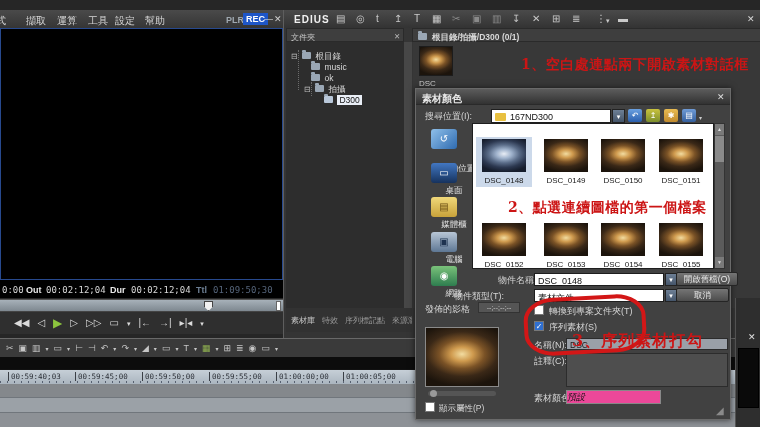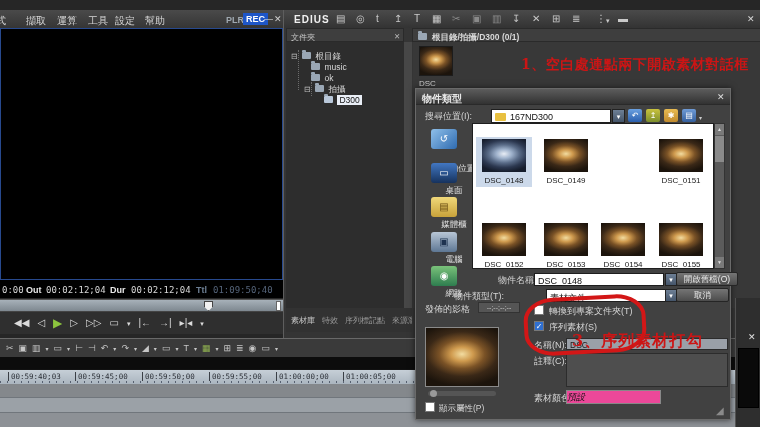--- a/index.html
+++ b/index.html
@@ -77,21 +77,21 @@
 
   <div class="abs" id="video"></div>
 
   <div class="abs" id="tcbar">
     <span class="tc-v mono" style="left:2px;">0:00</span>
     <span class="tc-l" style="left:26px;">Out</span>
     <span class="tc-v mono" style="left:46px;">00:02:12;04</span>
     <span class="tc-l" style="left:110px;">Dur</span>
     <span class="tc-v mono" style="left:131px;">00:02:12;04</span>
     <span class="tc-l" style="left:196px; color:#6d7f94;">Ttl</span>
-    <span class="tc-v mono" style="left:213px; color:#55647a;">01:09:50;40</span>
+    <span class="tc-v mono" style="left:213px; color:#55647a;">01:09:50;30</span>
   </div>
 
   <div class="abs" id="scrub">
     <div class="abs" style="left:204px; top:1px; width:9px; height:10px; background:#f2f2f2; border:1px solid #444; clip-path:polygon(0 0,100% 0,100% 55%,50% 100%,0 55%);"></div>
     <div class="abs" style="left:276px; top:1px; width:5px; height:10px; background:#fff; border:1px solid #666;"></div>
   </div>
 
   <div class="abs" id="transport">
     <span>◀◀</span>
     <span>◁</span>
@@ -222,21 +222,21 @@
     <div class="band" style="top:74px; height:15px; background:#8d9196;"></div>
   </div>
 
   <div class="abs" style="left:735px; top:298px; width:25px; height:129px; background:#2e2e2e; border-left:1px solid #555; z-index:20;">
     <span class="abs" style="left:12px; top:34px; color:#e0e0e0; font-size:9px;">✕</span>
     <div class="abs" style="left:2px; top:50px; width:21px; height:60px; background:#0a0a0a; border:1px solid #000;"></div>
   </div>
 
   <div class="abs" id="dlg" style="z-index:30;">
     <div id="dlgtitle">
-      <span class="abs" style="left:6px; top:3px; color:#e8e8e8; font-size:10px; font-weight:bold;">物件類型</span>
+      <span class="abs" style="left:6px; top:3px; color:#e8e8e8; font-size:10px; font-weight:bold;">素材顏色</span>
       <span class="abs" style="left:301px; top:3px; color:#ddd; font-size:9px;">✕</span>
     </div>
 
     <span class="abs lbl" style="left:9px; top:23px;">搜尋位置(I):</span>
     <div class="abs whitebox" style="left:75px; top:20px; width:120px; height:14px;">
       <span style="position:absolute; left:3px; top:3px; width:11px; height:8px; background:#e8c040; border-radius:1px; display:inline-block;"></span>
       <span style="position:absolute; left:18px; top:2px; font-size:9px; color:#111;">167ND300</span>
     </div>
     <div class="abs combo-caret" style="left:196px; top:20px; width:13px; height:14px; line-height:13px;">▾</div>
     <div class="navico" style="left:212px; background:linear-gradient(#6aa0e0,#2a5fae);">↶</div>
@@ -258,20 +258,24 @@
 
     <div class="abs whitebox" style="left:56px; top:34px; width:242px; height:146px; overflow:hidden;">
       <div class="tile" style="left:3px; top:13px; background:#ccd9ea; padding:2px 0;">
         <div class="th sunblue"></div>
         <div class="fl">DSC_0148</div>
       </div>
       <div class="tile" style="left:65px; top:15px;">
         <div class="th sun"></div>
         <div class="fl">DSC_0149</div>
       </div>
+      <div class="tile" style="left:122px; top:15px;">
+        <div class="th sun"></div>
+        <div class="fl">DSC_0150</div>
+      </div>
       <div class="tile" style="left:180px; top:15px;">
         <div class="th sun"></div>
         <div class="fl">DSC_0151</div>
       </div>
       <div class="tile" style="left:3px; top:99px;">
         <div class="th sun"></div>
         <div class="fl">DSC_0152</div>
       </div>
       <div class="tile" style="left:65px; top:99px;">
         <div class="th sun"></div>
@@ -294,21 +298,21 @@
     </div>
 
     <span class="abs lbl" style="left:38px; top:187px;padding-left:44px;">物件名稱(N):</span>
     <div class="abs whitebox" style="left:118px; top:184px; width:130px; height:13px;">
       <span style="position:absolute; left:3px; top:2px; font-size:9px; color:#111;">DSC_0148</span>
     </div>
     <div class="abs combo-caret" style="left:249px; top:184px; width:12px; height:13px; line-height:12px;">▾</div>
     <div class="abs btn" style="left:260px; top:183px; width:62px; height:14px; line-height:13px;">開啟舊檔(O)</div>
 
     <span class="abs lbl" style="left:38px; top:203px;">物件類型(T):</span>
-    <div class="abs whitebox" style="left:118px; top:200px; width:130px; height:13px;margin-left:12px;">
+    <div class="abs whitebox" style="left:118px; top:200px; width:130px; height:13px;">
       <span style="position:absolute; left:3px; top:2px; font-size:9px; color:#111;">素材文件</span>
     </div>
     <div class="abs combo-caret" style="left:249px; top:200px; width:12px; height:13px; line-height:12px;">▾</div>
     <div class="abs btn" style="left:260px; top:199px; width:53px; height:14px; line-height:13px;">取消</div>
 
     <span class="abs lbl" style="left:9px; top:216px;">發佈的影格</span>
     <div class="abs" style="left:62px; top:213px; width:42px; height:11px; background:#555; border:1px solid #333; color:#ccc; font-size:7px; text-align:center; line-height:10px;">--;--;--;--</div>
     <div class="abs sun" style="left:9px; top:238px; width:74px; height:60px; border:1px solid #8a8a8a;"></div>
     <div class="abs" style="left:12px; top:302px; width:68px; height:5px; background:#555; border-radius:3px;">
       <div style="position:absolute; left:2px; top:-1px; width:7px; height:7px; background:#9a9a9a; border-radius:50%;"></div>
@@ -328,15 +332,16 @@
     <span class="abs lbl" style="left:118px; top:268px;">註釋(C):</span>
     <div class="abs" style="left:150px; top:264px; width:162px; height:34px; background:#4e4e4e; border:1px solid #2c2c2c;"></div>
     <span class="abs lbl" style="left:118px; top:305px;">素材顏色(L)</span>
     <div class="abs" style="left:150px; top:301px; width:95px; height:14px; background:#ec4899; border:1px solid #888; color:#111; font-size:9px; text-align:left; line-height:13px;font-style:italic;">預設</div>
     <span class="abs" style="left:300px; top:316px; color:#8a8a8a; font-size:10px;">◢</span>
   </div>
 
   <div class="abs" style="left:524px; top:296px; width:122px; height:58px; border:4px solid #d31717; border-radius:30px/22px; transform:rotate(-3deg); z-index:40; pointer-events:none;"></div>
 
   <div class="ann" style="left:521px; top:56px; font-size:14px; letter-spacing:0.5px;">1、空白處連點兩下開啟素材對話框</div>
+  <div class="ann" style="left:508px; top:199px; font-size:14px; letter-spacing:0.5px;">2、點選連續圖檔的第一個檔案</div>
   <div class="ann" style="left:572px; top:331px; font-size:16px; letter-spacing:1px;">3、序列素材打勾</div>
 
 </div>
 
 </body></html>

